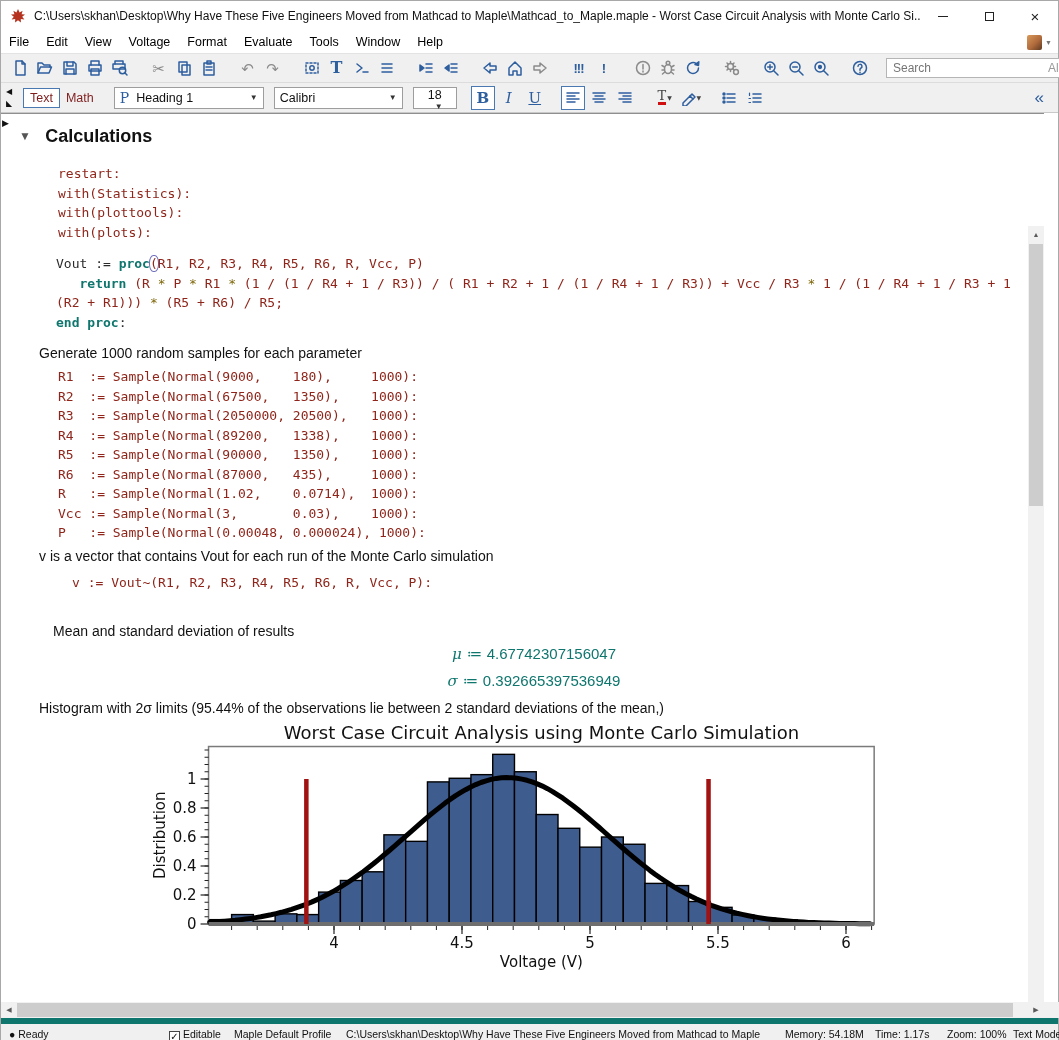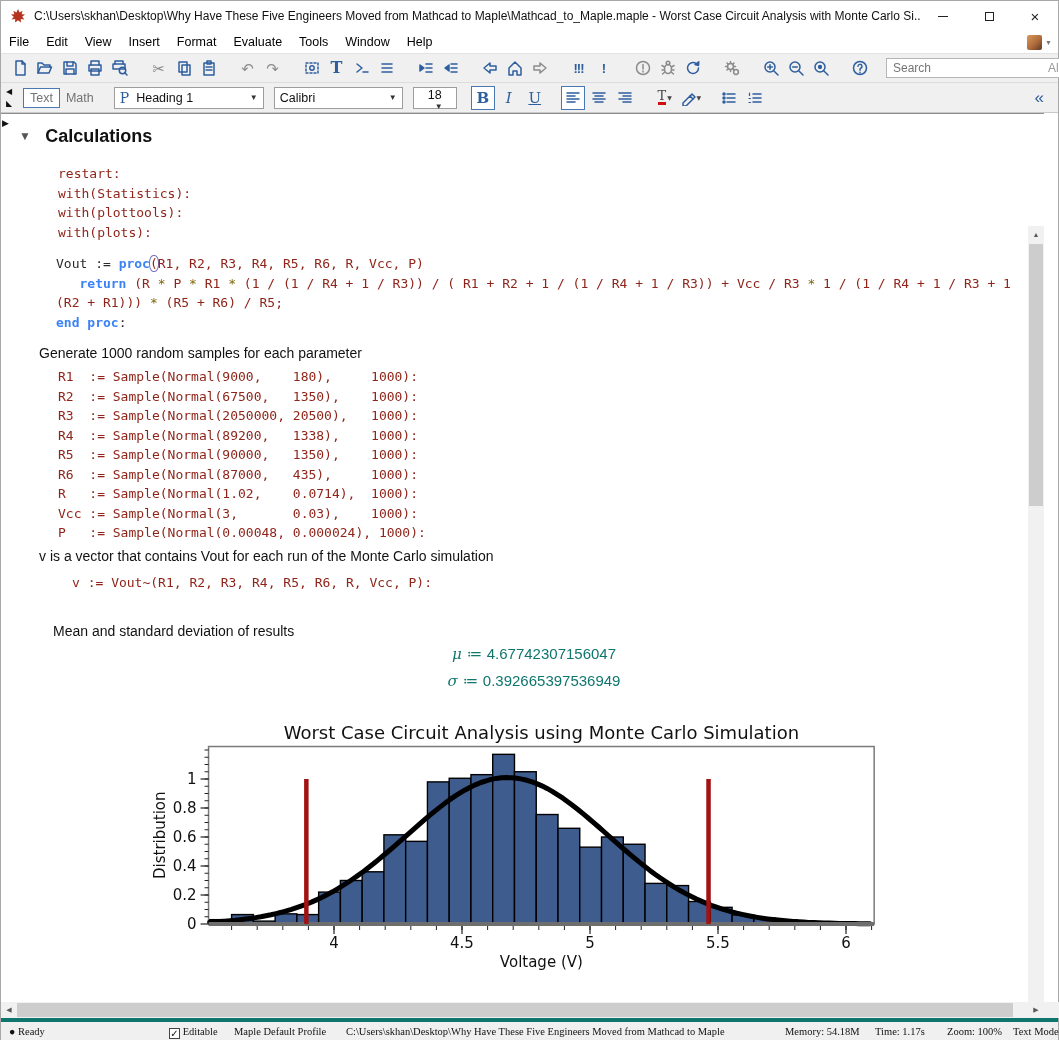--- a/index.html
+++ b/index.html
@@ -43,21 +43,21 @@
   .exl { font-weight:bold; font-size:13px; letter-spacing:-1px; }
   .searchbox { margin-left:14px; width:215px; height:20px; background:#fff; border:1px solid #b5b5b5;
                display:flex; align-items:center; padding:0 6px; }
   .searchbox input { border:none; outline:none; flex:1; font-size:12px; color:#333;
                      font-family:"Liberation Sans",sans-serif; background:transparent; }
   .shortcut { font-size:12px; color:#9a9a9a; }
 
   
   .dockarrows { width:16px; display:flex; flex-direction:column; align-items:center; gap:4px;
                 color:#111; font-size:8px; line-height:1; margin-right:6px;}
-  .modebtn { font-size:12.5px; color:#737373; padding:2px 6px; }
+  .modebtn { font-size:12.5px; color:#7f1d1d; padding:2px 6px; }
   .modebtn.sel { border:1px solid #4a78b0; background:#fff; }
   .dd { height:22px; background:#fff; border:1px solid #9d9d9d; display:flex; align-items:center;
         padding:0 5px; margin-left:10px; }
   .dd .lbl { font-size:12.5px; color:#111; flex:1; white-space:nowrap; }
   .dd .caret { font-size:8px; color:#333; margin-left:8px; }
   .p-icon { color:#2d5e9e; font-family:"DejaVu Serif",serif; font-size:14px; margin-right:7px; }
   .fmtbtn { width:24px; height:24px; display:flex; align-items:center; justify-content:center;
             margin-left:2px; font-family:"DejaVu Serif",serif; font-size:15px; color:#2d5e9e; }
   .fmtbtn.sel { border:1px solid #4a78b0; background:#fff; }
   .collapse-right { margin-left:auto; margin-right:14px; font-size:17px; color:#2d5e9e; }
@@ -65,21 +65,21 @@
   
   .docarea { position:absolute; left:0; top:112px; width:1043px; height:889px; background:#fff;
              border-top:1px solid #8f8f8f; overflow:hidden; }
   .dockhandle { position:absolute; left:1px; top:4px; color:#111; font-size:9px; }
   .abs { position:absolute; }
   .sec-head { font-size:18px; font-weight:bold; color:#111; }
   .sec-tri { color:#555; font-size:12px; margin-right:10px; vertical-align:2px; }
   .codeblock { font-family:"DejaVu Sans Mono", monospace; font-size:13px; line-height:19.5px;
                white-space:pre; }
   .c-m { color:#8f251a; }
-  .c-k { color:#3b82f6; font-weight:bold;margin-top:6px; }
+  .c-k { color:#0f766e; font-weight:bold;margin-top:6px; }
   .c-x { color:#2b2b2b; }
   .c-o { color:#7d6608; }
   .c-cur { color:#8f251a; border:1px solid #7070c0; border-radius:45%; margin:0 -1px; }
   .para { font-size:14px; color:#121212; }
   .mathline { width:990px; text-align:center; font-size:15px; color:#0f766e; }
   .mathsym { font-family:"DejaVu Serif", serif; font-style:italic; }
 
   
   .vscroll { position:absolute; right:0; top:112px; width:16px; height:889px; background:#f1f1f1; }
   .vthumb { position:absolute; left:1px; top:18px; width:14px; height:262px; background:#cdcdcd; }
@@ -87,21 +87,21 @@
             justify-content:center; font-size:7px; color:#5a5a5a; }
   .hscroll { position:absolute; left:0; top:1001px; width:1043px; height:16px; background:#f1f1f1;
              display:flex; align-items:center; }
   .hthumb { position:absolute; left:16px; top:1px; width:996px; height:14px; background:#cdcdcd; }
   .harrow { width:16px; height:16px; display:flex; align-items:center; justify-content:center;
             font-size:7px; color:#5a5a5a; flex:0 0 auto; }
   .corner { position:absolute; left:1043px; top:1001px; width:16px; height:16px; background:#f1f1f1; }
 
   
   .statusbar { position:absolute; left:0; top:1017px; width:100%; height:22px; background:#f0f0f0;
-               border-top:4px solid #0f766e; font-size:10.5px; color:#111;font-family:Liberation Serif, serif; }
+               border-top:6px solid #0f766e; font-size:10.5px; color:#111; }
   .sb { position:absolute; top:4px; white-space:nowrap; }
   .cb { display:inline-block; width:11px; height:11px; border:1px solid #444; background:#fff;
         font-size:10px; line-height:10px; text-align:center; color:#111; vertical-align:-2px; }
 </style>
 </head>
 <body>
 
 <div class="window">
 
   <div class="titlebar">
@@ -117,21 +117,21 @@
       </div>
     <div class="winbtn">
         <span class="closeglyph">×</span>
       </div>
   </div>
 
   <div class="menubar">
     <span class="menu-item">File</span>
     <span class="menu-item">Edit</span>
     <span class="menu-item">View</span>
-    <span class="menu-item">Insert</span>
+    <span class="menu-item">Voltage</span>
     <span class="menu-item">Format</span>
     <span class="menu-item">Evaluate</span>
     <span class="menu-item">Tools</span>
     <span class="menu-item">Window</span>
     <span class="menu-item">Help</span>
     <span class="menubar-right">
       <span class="avatar"></span>
       <span class="tiny-caret">▼</span>
     </span>
   </div>
@@ -408,20 +408,21 @@
 
     <div class="abs para" style="left:52px; top:509px;">Mean and standard deviation of results</div>
 
     <div class="abs mathline" style="left:38px; top:531px;">
       <span class="mathsym">μ ≔ </span><span>4.67742307156047</span>
     </div>
     <div class="abs mathline" style="left:38px; top:558px;">
       <span class="mathsym">σ ≔ </span><span>0.392665397536949</span>
     </div>
 
+    <div class="abs para" style="left:38px; top:586px;">Histogram with 2σ limits (95.44% of the observations lie between 2 standard deviations of the mean,)</div>
 
     <svg class="abs" style="left:120px; top:608px;" width="830" height="252" viewBox="0 0 830 252" id="chart-svg">
         <rect x="87.55999999999995" y="24.52000000000001" width="665.6000000000001" height="177.48" fill="#ffffff" stroke="#7a7a7a" stroke-width="1.5"></rect>
         <rect x="88.84000000000003" y="197.65" width="21.75999999999999" height="4.349999999999994" fill="#3f5c8f" stroke="#000000" stroke-width="1.4"></rect>
         <rect x="110.60000000000002" y="192.575" width="21.75999999999999" height="9.425000000000011" fill="#3f5c8f" stroke="#000000" stroke-width="1.4"></rect>
         <rect x="132.36" y="199.1" width="21.75999999999999" height="2.9000000000000057" fill="#3f5c8f" stroke="#000000" stroke-width="1.4"></rect>
         <rect x="154.12" y="191.85" width="21.75999999999999" height="10.150000000000006" fill="#3f5c8f" stroke="#000000" stroke-width="1.4"></rect>
         <rect x="175.88" y="192.575" width="21.75999999999999" height="9.425000000000011" fill="#3f5c8f" stroke="#000000" stroke-width="1.4"></rect>
         <rect x="197.64" y="170.1" width="21.760000000000105" height="31.900000000000006" fill="#3f5c8f" stroke="#000000" stroke-width="1.4"></rect>
         <rect x="219.4000000000001" y="158.5" width="21.75999999999999" height="43.5" fill="#3f5c8f" stroke="#000000" stroke-width="1.4"></rect>

